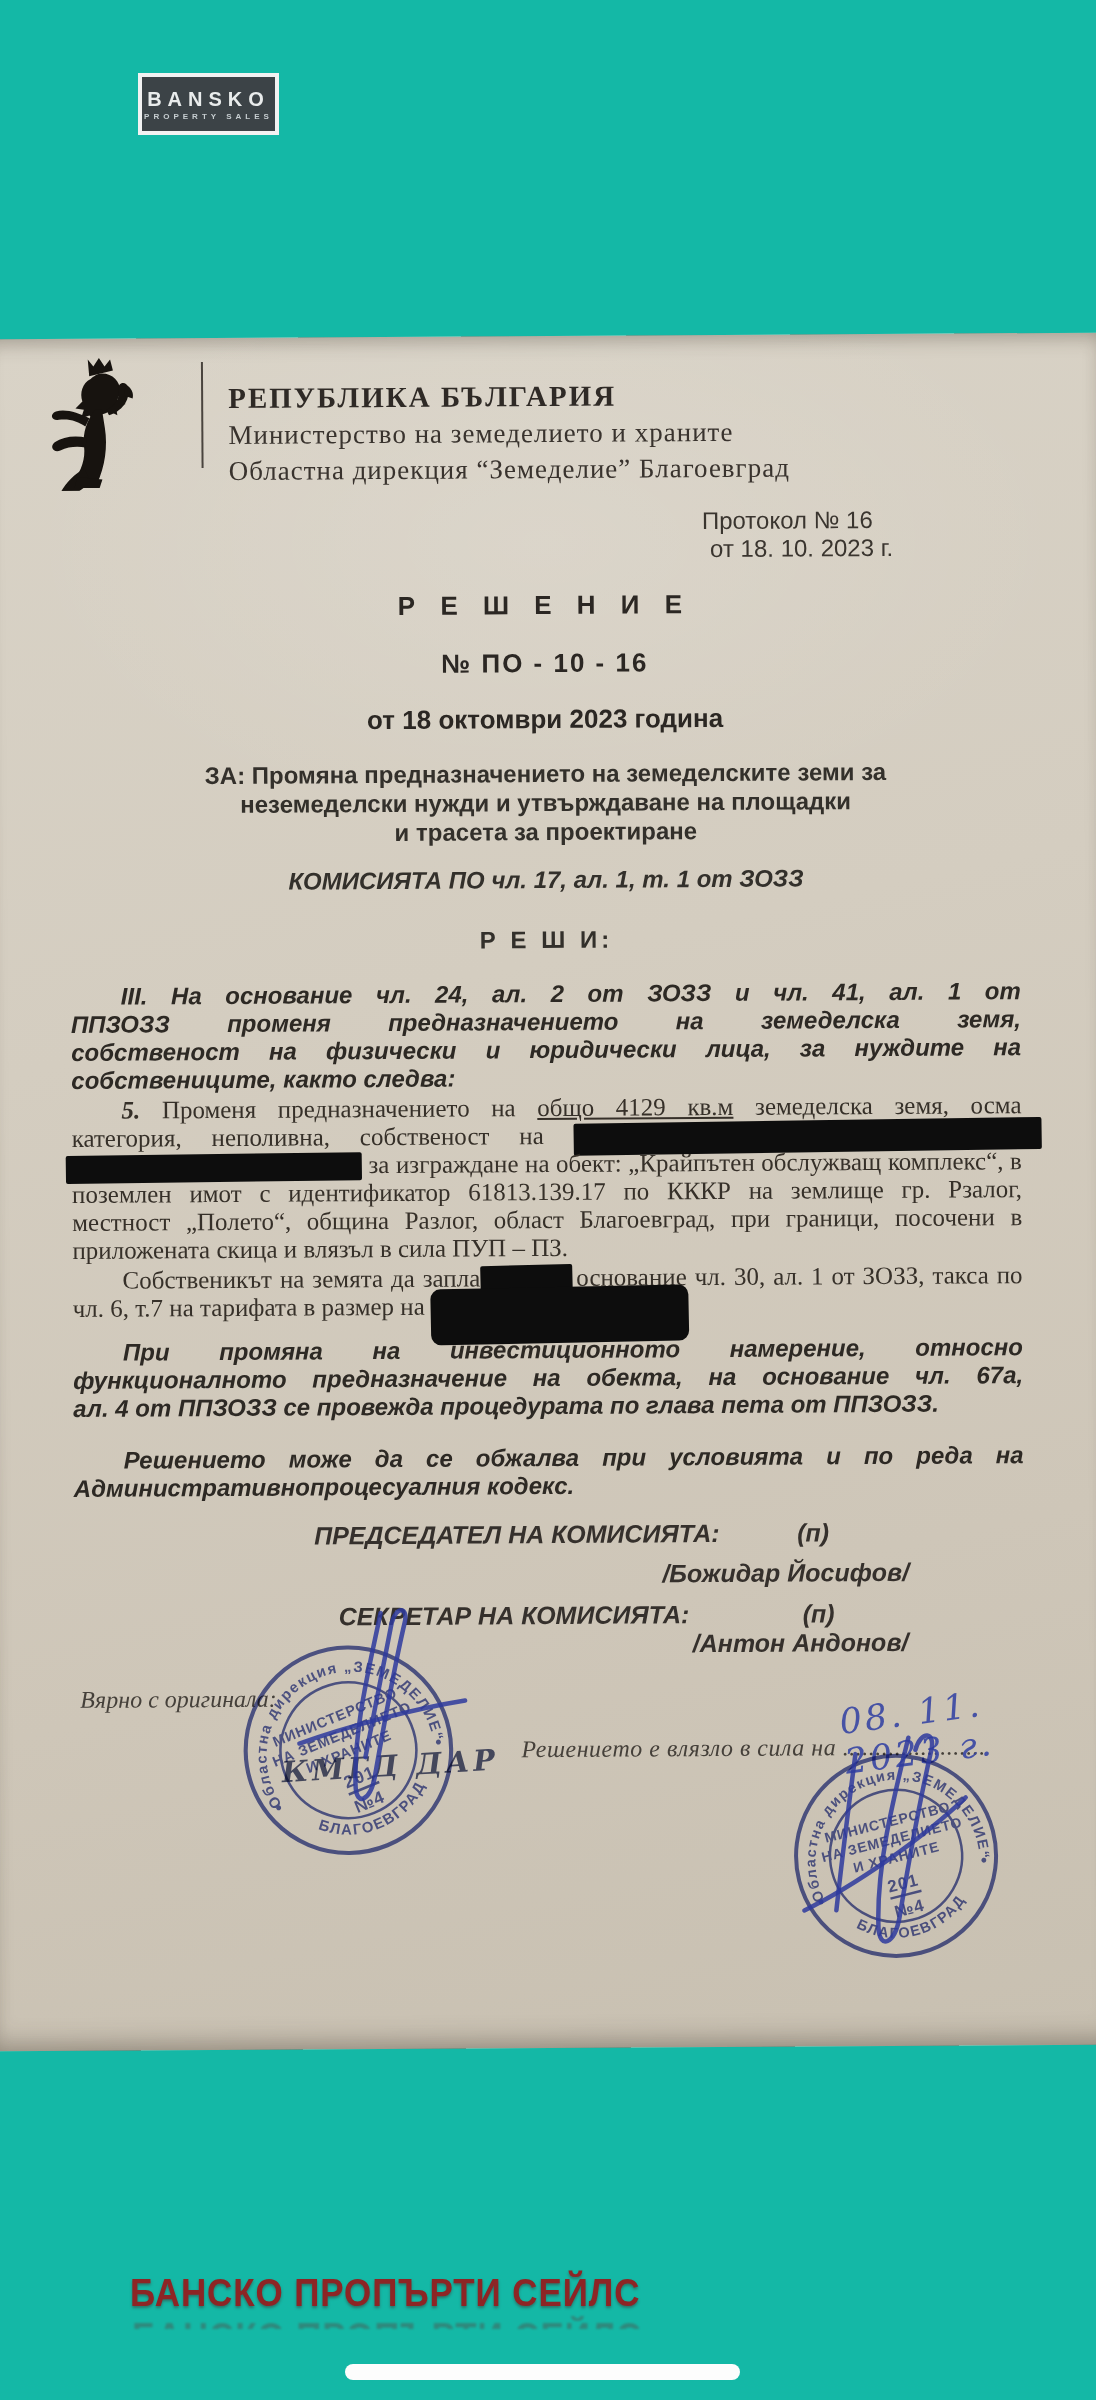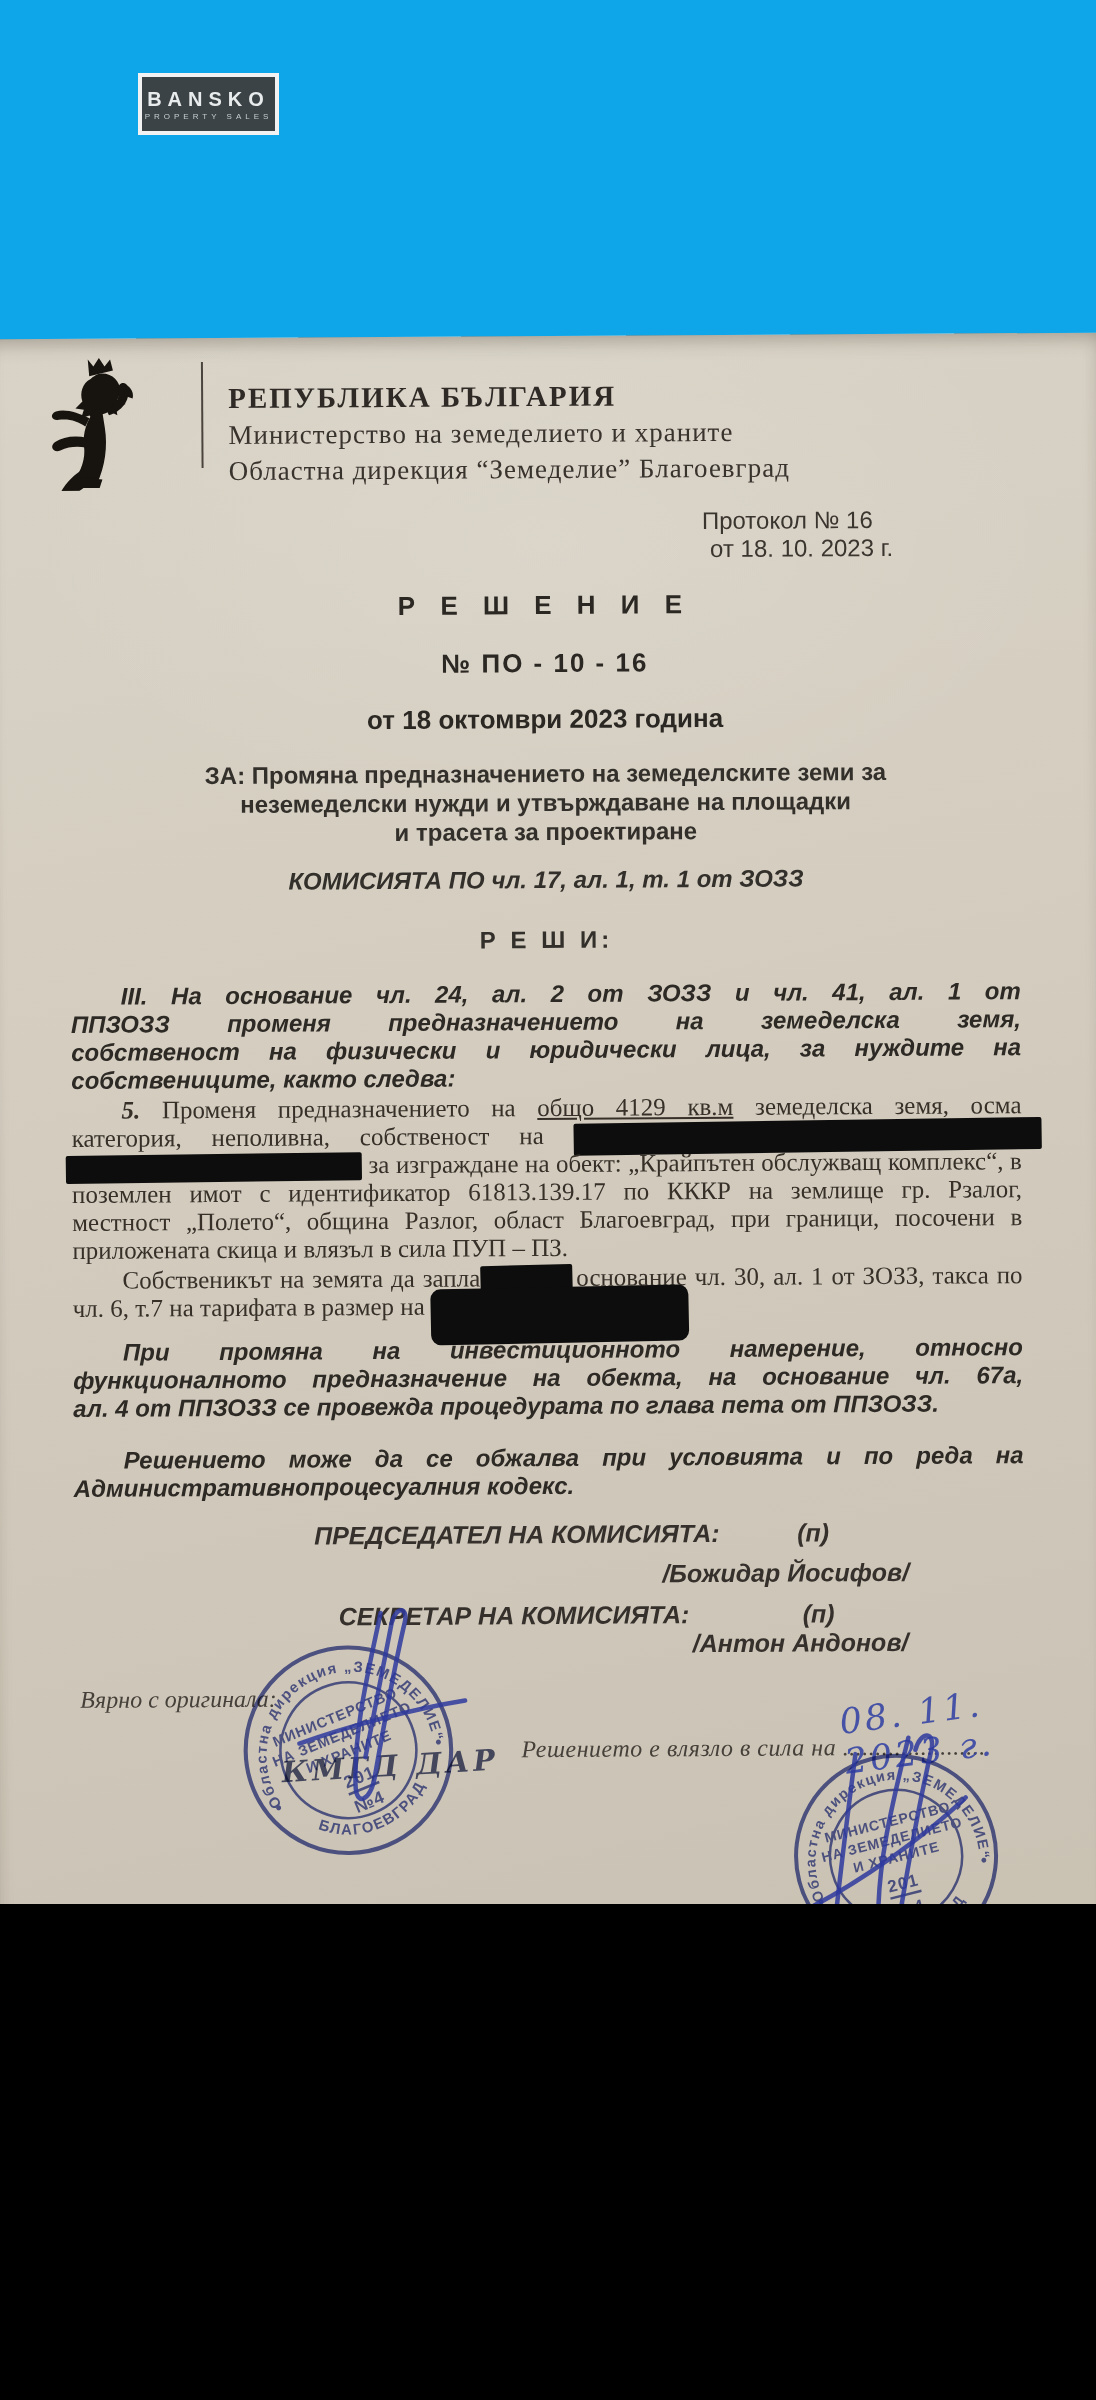--- a/index.html
+++ b/index.html
@@ -1,24 +1,24 @@
 <!DOCTYPE html>
 <html><head>
 <meta charset="utf-8">
 <style>
   html,body{margin:0;padding:0;background:#000;}
-  .screen{position:relative;width:1096px;height:1904px;background:#0ea5e9;overflow:hidden;
+  .screen{position:relative;width:1096px;height:2400px;background:#14b8a6;overflow:hidden;
           font-family:"Liberation Sans",sans-serif;}
 
   
   .logo-box{position:absolute;left:138px;top:73px;width:141px;height:62px;
             background:#3c4347;border:4px solid #f2f2f2;box-sizing:border-box;
             display:flex;flex-direction:column;align-items:center;justify-content:center;}
   .logo-main{color:#e9ecec;font-size:20px;font-weight:bold;letter-spacing:6px;line-height:22px;}
-  .logo-sub{color:#c6cdd0;font-size:8px;letter-spacing:4px;margin-top:2px;}
+  .logo-sub{color:#c6cdd0;font-size:8px;letter-spacing:4px;margin-top:2px;font-weight:bold;}
 
   
   .paper{position:absolute;left:-14px;top:336px;width:1124px;height:1712px;
          transform:rotate(-0.35deg);
          background:
            radial-gradient(ellipse 900px 500px at 50% 12%, rgba(255,255,255,.10), rgba(255,255,255,0) 60%),
            linear-gradient(168deg,#d9d3c7 0%,#d4cdc0 38%,#cec6b8 72%,#c8c0b1 100%);
          box-shadow:inset 0 6px 18px rgba(60,50,40,.25), inset 0 -10px 22px rgba(60,50,40,.28);}
   .doc{position:absolute;left:14px;top:0;width:1096px;height:1712px;color:#35302c;}
 

